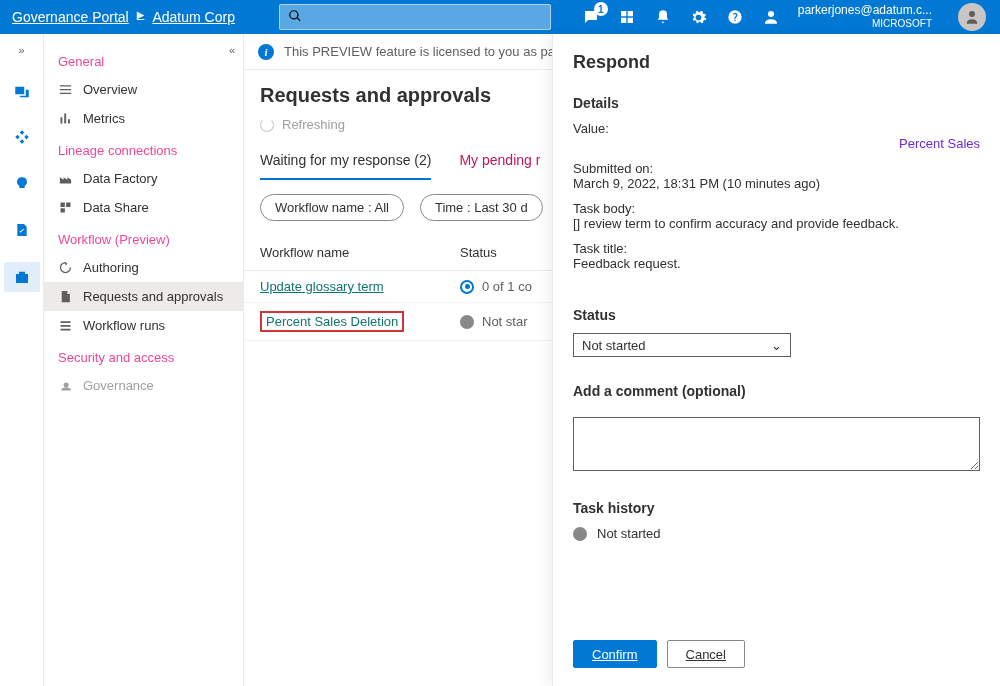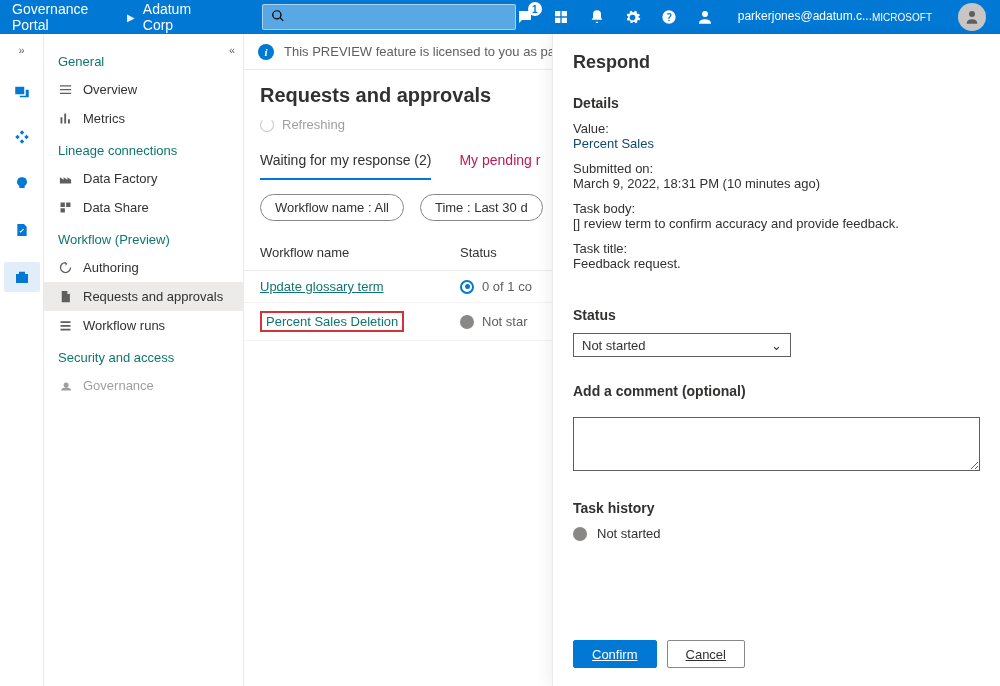--- a/index.html
+++ b/index.html
@@ -1,38 +1,38 @@
 <!DOCTYPE html>
 <html><head>
 <meta charset="utf-8">
 <style>
   * { box-sizing: border-box; margin: 0; padding: 0; font-family: "Segoe UI", -apple-system, sans-serif; }
   body { width: 1000px; height: 686px; overflow: hidden; font-size: 13px; color: #323130; background:#fff; }
   .header { height: 34px; background: #0078d4; color: #fff; display: flex; align-items: center; padding: 0 0 0 12px; }
-  .header .brand { font-size: 14px; display:flex; align-items:center; gap:8px;}
+  .header .brand { font-size: 14px; display:flex; align-items:flex-start; gap:8px;text-decoration:underline;}
   .header .chev { font-size:10px; opacity:.9;}
   .header .search { margin-left: 44px; width: 272px; height: 26px; background: rgba(255,255,255,0.35); border:1px solid rgba(255,255,255,0.5); border-radius:2px; display:flex; align-items:center; padding:0 8px; color:#fff; gap:8px;}
   .header .search input { background:transparent; border:none; outline:none; color:#fff; font-size:13px; width:100%;}
   .header .search input::placeholder{color:#e8f1fb;}
   .header .icons { margin-left:auto; display:flex; align-items:center; gap:18px; padding-right:6px;}
   .header .hicon { width:18px; height:18px; position:relative; display:flex; align-items:center; justify-content:center;}
   .header .hicon svg{fill:#fff;}
   .badge { position:absolute; top:-6px; right:-8px; background:#fff; color:#0078d4; font-size:10px; font-weight:600; border-radius:50%; width:14px; height:14px; display:flex; align-items:center; justify-content:center;}
-  .header .acct { display:flex; flex-direction:row; align-items:flex-end; line-height:1.15; font-size:12px; margin-left:6px;}
+  .header .acct { display:flex; flex-direction:column; align-items:flex-end; line-height:1.15; font-size:12px; }
   .header .avatar{ width:28px; height:28px; border-radius:50%; background:#c8c6c4; display:flex; align-items:center; justify-content:center; margin-left:8px; margin-right:8px;}
   .header .avatar svg{fill:#605e5c;}
   .body { display:flex; height:652px; }
   .rail { width:44px; border-right:1px solid #edebe9; display:flex; flex-direction:column; align-items:center; padding-top:10px; gap:26px;}
   .rail .expand{color:#605e5c;font-size:11px;}
   .rail .ri { width:20px; height:20px; display:flex; align-items:center; justify-content:center;}
   .rail .ri svg{fill:#0078d4;}
   .rail .ri.active{ background:#e1edf9; width:36px; height:30px; border-radius:2px; margin-top:-4px;}
   .sidebar { width:200px; border-right:1px solid #edebe9; padding-top:10px; position:relative;}
   .sidebar .collapse{position:absolute; right:8px; top:10px; color:#605e5c; font-size:11px;}
-  .sidebar .group{ color:#0f766e; font-size:13px; padding:10px 14px 6px; font-weight:400;}
+  .sidebar .group{ color:#ec4899; font-size:13px; padding:10px 14px 6px; font-weight:400;}
   .sidebar .item{ display:flex; align-items:center; gap:10px; padding:7px 14px; font-size:13px; color:#323130; cursor:pointer;}
   .sidebar .item svg{fill:#605e5c; flex-shrink:0;}
   .sidebar .item.active{ background:#edebe9;}
   .sidebar .item.dim{ color:#a19f9d;}
   .sidebar .item.dim svg{fill:#a19f9d;}
   .main { flex:1; position:relative;}
   .banner{ height:36px; display:flex; align-items:center; gap:10px; padding:0 14px; border-bottom:1px solid #edebe9; color:#605e5c; font-size:13px;}
   .banner .info{ width:16px; height:16px; border-radius:50%; background:#0078d4; color:#fff; font-size:11px; display:flex; align-items:center; justify-content:center; font-style:italic; font-family:Georgia,serif; font-weight:bold;}
   h1.page{ font-size:20px; font-weight:600; padding:14px 16px 6px;}
   .refresh{ padding:4px 16px 12px; color:#a19f9d; display:flex; align-items:center; gap:8px; font-size:13px;}
@@ -50,21 +50,21 @@
   .row .dot{width:14px;height:14px;border-radius:50%;}
   .dot.progress{ border:2px solid #0078d4; position:relative;}
   .dot.progress::after{content:"";position:absolute;width:5px;height:5px;background:#0078d4;border-radius:50%;top:2.5px;left:2.5px;}
   .dot.grey{ background:#8a8886;}
   .hl{ outline:2px solid #d13438; outline-offset:-2px; padding:3px 6px; display:inline-block;}
   .panel{ position:absolute; top:0; right:0; width:448px; height:652px; background:#fff; border-left:1px solid #edebe9; box-shadow:-4px 0 12px rgba(0,0,0,.06); padding:18px 20px; display:flex; flex-direction:column;}
   .panel h2{ font-size:18px; font-weight:600; margin-bottom:22px;}
   .panel h3{ font-size:14px; font-weight:600; margin-bottom:10px;}
   .kv{ display:flex; font-size:13px; margin-bottom:10px;flex-direction:column;}
   .kv .k{ width:112px; color:#323130;}
-  .kv .v.link{color:#0c4a6e;}
+  .kv .v.link{color:#6d28d9;text-align:right;}
   .sect{ margin-top:26px;}
   .select{ width:218px; height:24px; border:1px solid #605e5c; display:flex; align-items:center; justify-content:space-between; padding:0 8px; font-size:13px; margin-top:6px;}
   .comment{ margin-top:8px; width:100%; height:54px; border:1px solid #605e5c;}
   .thist{ display:flex; align-items:center; gap:10px; margin-top:10px;}
   .thist .dot{width:14px;height:14px;border-radius:50%;background:#8a8886;}
   .panel .footer{ margin-top:auto; display:flex; gap:10px; padding-top:12px;}
   .btn{ height:28px; padding:0 18px; font-size:13px; border-radius:2px; cursor:pointer;text-decoration:underline;}
   .btn.primary{ background:#0078d4; color:#fff; border:1px solid #0078d4;}
   .btn.secondary{ background:#fff; border:1px solid #8a8886; color:#323130;}
 </style>

